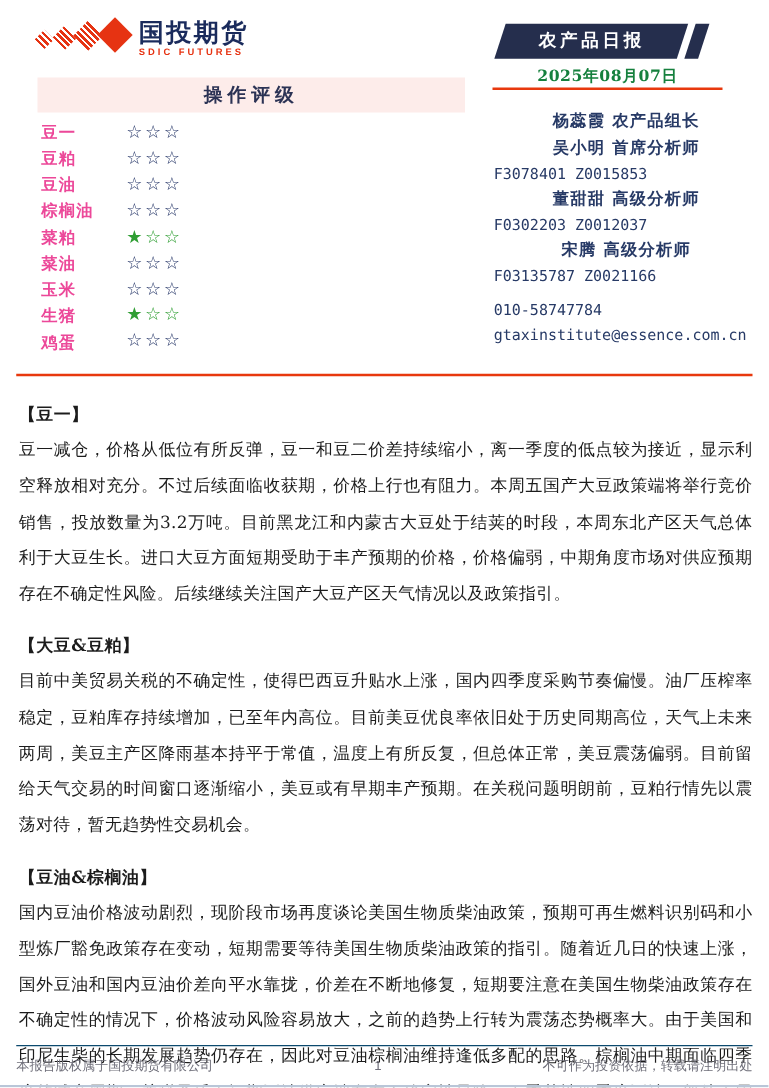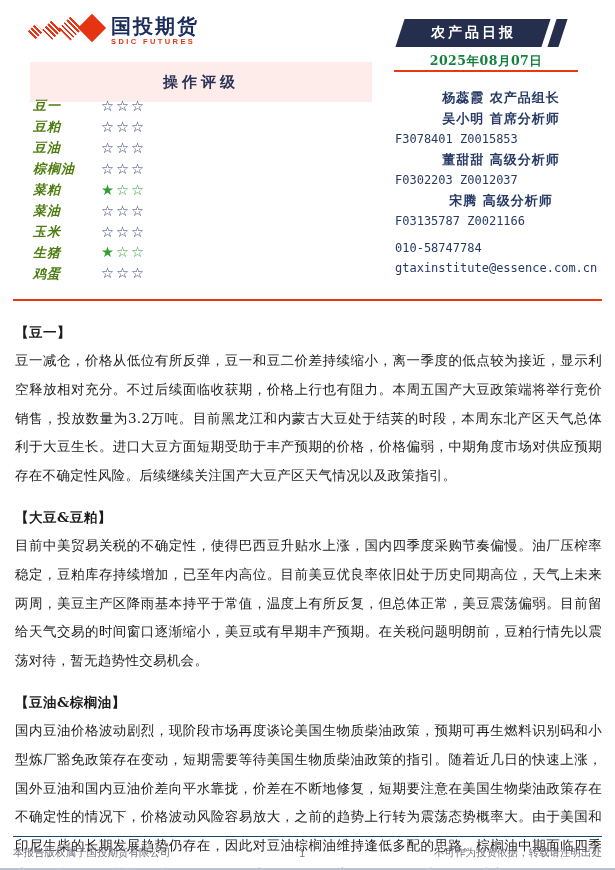--- a/index.html
+++ b/index.html
@@ -24,26 +24,26 @@
   .report-banner{position:absolute;left:400px;top:19px;width:146px;height:28px;background:#252e4d;
     transform:skewX(-18deg);display:flex;align-items:center;justify-content:center;}
   .banner-text{transform:skewX(18deg);color:#ffffff;font-weight:bold;font-size:14px;letter-spacing:3px;}
   .banner-tail{position:absolute;left:552px;top:19px;width:11px;height:28px;background:#252e4d;
     transform:skewX(-18deg);}
   .report-date{position:absolute;left:394px;top:53px;width:184px;text-align:center;
     color:#15803d;font-weight:bold;font-size:12.5px;letter-spacing:0.5px;}
   .date-underline{position:absolute;left:394px;top:70px;width:184px;height:0;
     border-top:2px solid #e8380d;}
   
-  .ratings-title-banner{position:absolute;left:30px;top:62px;width:342px;height:40px;background:#fdecea;
+  .ratings-title-banner{position:absolute;left:30px;top:62px;width:342px;height:28px;background:#fdecea;
     display:flex;align-items:center;justify-content:center;}
   .ratings-title{color:#2b3254;font-weight:bold;font-size:15px;letter-spacing:4px;}
   .ratings-list{position:absolute;left:33px;top:96px;width:220px;}
   .r-row{height:20.9px;display:flex;align-items:center;}
-  .r-name{width:68px;color:#4d7c0f;font-weight:bold;font-size:13px;letter-spacing:1px;font-style:italic;}
+  .r-name{width:68px;color:#ec4899;font-weight:bold;font-size:13px;letter-spacing:1px;}
   .r-stars{font-size:14.5px;letter-spacing:2px;color:#2a3a6b;
     font-family:"DejaVu Sans",sans-serif;line-height:1;}
   .r-stars.green{color:#2f9e33;}
   
   .contacts{position:absolute;left:395px;top:88px;width:212px;color:#273a66;}
   .a-name{font-size:13px;font-weight:bold;height:20.5px;line-height:20.5px;letter-spacing:1px;text-align:center;}
   .a-codes{font-size:12px;height:20.5px;line-height:20.5px;
     font-family:"DejaVu Sans Mono","Liberation Mono",monospace;}
   .phone{margin-top:6px;font-size:12px;height:20.5px;line-height:20.5px;
     font-family:"DejaVu Sans Mono","Liberation Mono",monospace;}

